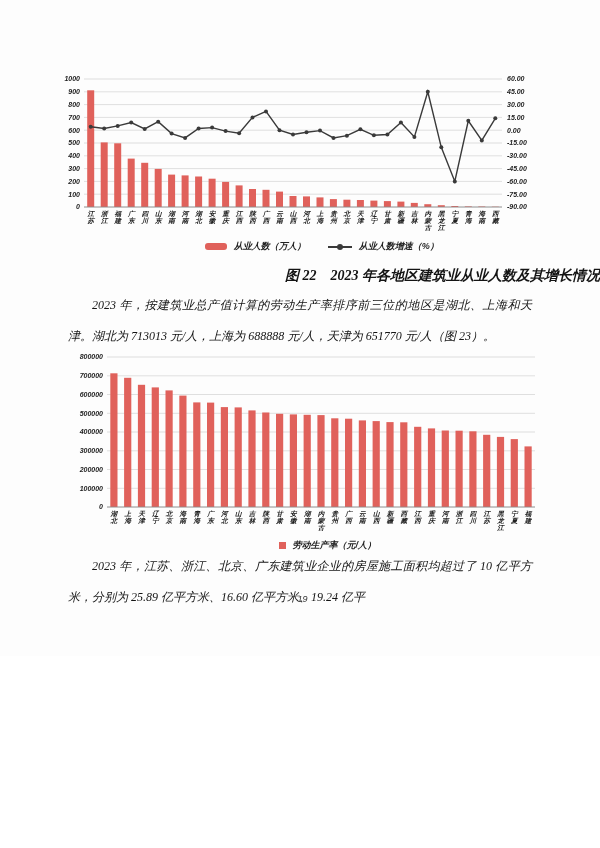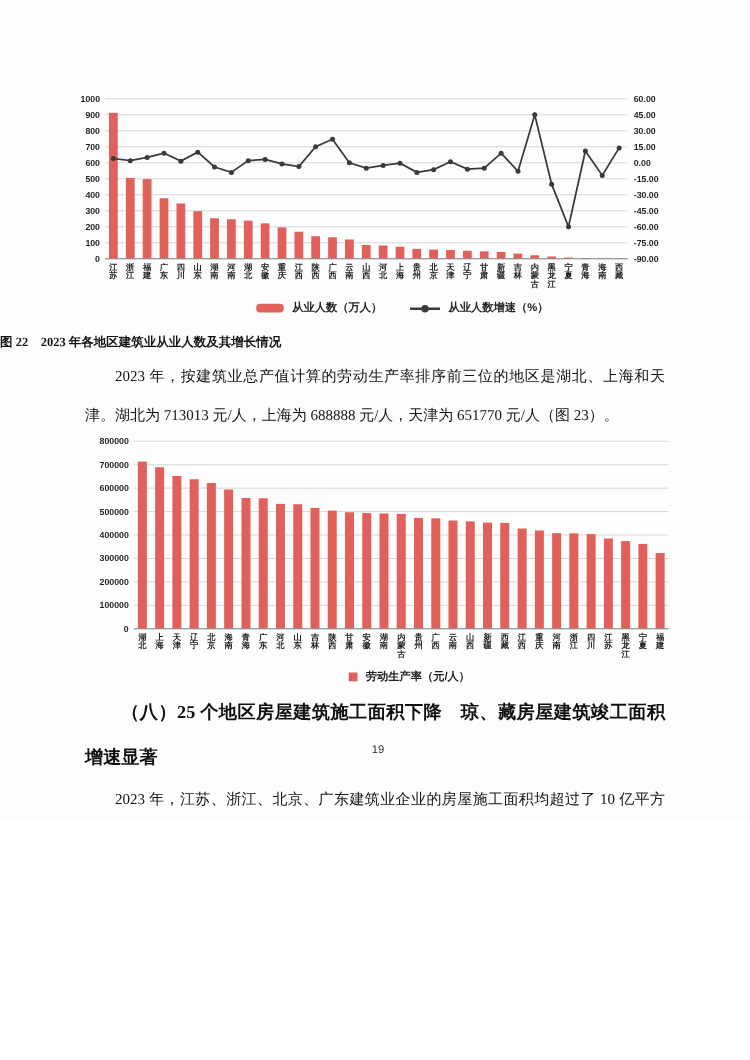--- a/index.html
+++ b/index.html
@@ -4,20 +4,21 @@
 <style>
   * { margin:0; padding:0; box-sizing:border-box; }
   html,body { background:#ffffff; }
   .page {
     position:relative;
     width:600px; height:656px;
     background:#fdfdfd;
     font-family:"Liberation Serif", serif;
     color:#1f1f1f;
     overflow:hidden;
+    font-style:italic;
   }
   .chart-wrap1 { margin:73px 0 0 44px; }
   .chart-wrap2 { margin:0 0 0 55px; }
   .chart-svg-host { line-height:0; }
   .legend {
     text-align:center;
     font-family:"Liberation Sans", sans-serif;
     font-size:9px; font-weight:bold; color:#222;
     margin-top:5px; line-height:12px;
   }
@@ -32,22 +33,22 @@
   }
   .swatch-line {
     display:inline-block; width:24px; height:2px;
     vertical-align:middle; margin-right:4px; position:relative;
   }
   .swatch-line .dot {
     position:absolute; left:9px; top:-2px;
     width:6px; height:6px; border-radius:50%; display:block;
   }
   .caption {
-    text-align:left; font-weight:bold;
-    font-size:10px; margin-top:15px; color:#141414;
+    text-align:right; font-weight:bold;
+    font-size:14px; margin-top:15px; color:#141414;
   }
   .caption2 { margin-top:11px; }
   .body-text {
     margin:5px 68px 0 68px;
     font-size:12px; line-height:2.55;
     text-align:justify; text-indent:2em;
     color:#141414;
   }
   .heading {
     margin:6px 68px 0 68px;
@@ -299,19 +300,18 @@
           <text x="473.1" y="165" font-size="6.6" font-weight="bold" fill="#222" text-anchor="middle"><tspan x="473.1" dy="0">福</tspan><tspan x="473.1" dy="6.8">建</tspan></text>
         </svg></div>
     <div class="legend" style="margin-top:2px">
       <span class="legend-item">
         <span class="swatch-sq" style="background-color: rgb(224, 97, 91);"></span>
         <span>劳动生产率（元/人）</span>
       </span>
     </div>
   </div>
 
-  <p class="heading">（八）25 个地区房屋建筑施工面积下降　琼、藏房屋建筑竣工面积增速显著</p>
 
   <p class="body-text" style="margin-top:0">2023 年，江苏、浙江、北京、广东建筑业企业的房屋施工面积均超过了 10 亿平方米，分别为 25.89 亿平方米、16.60 亿平方米、19.24 亿平</p>
 
   <div class="page-number">19</div>
 
 </div>
 
 </body></html>

